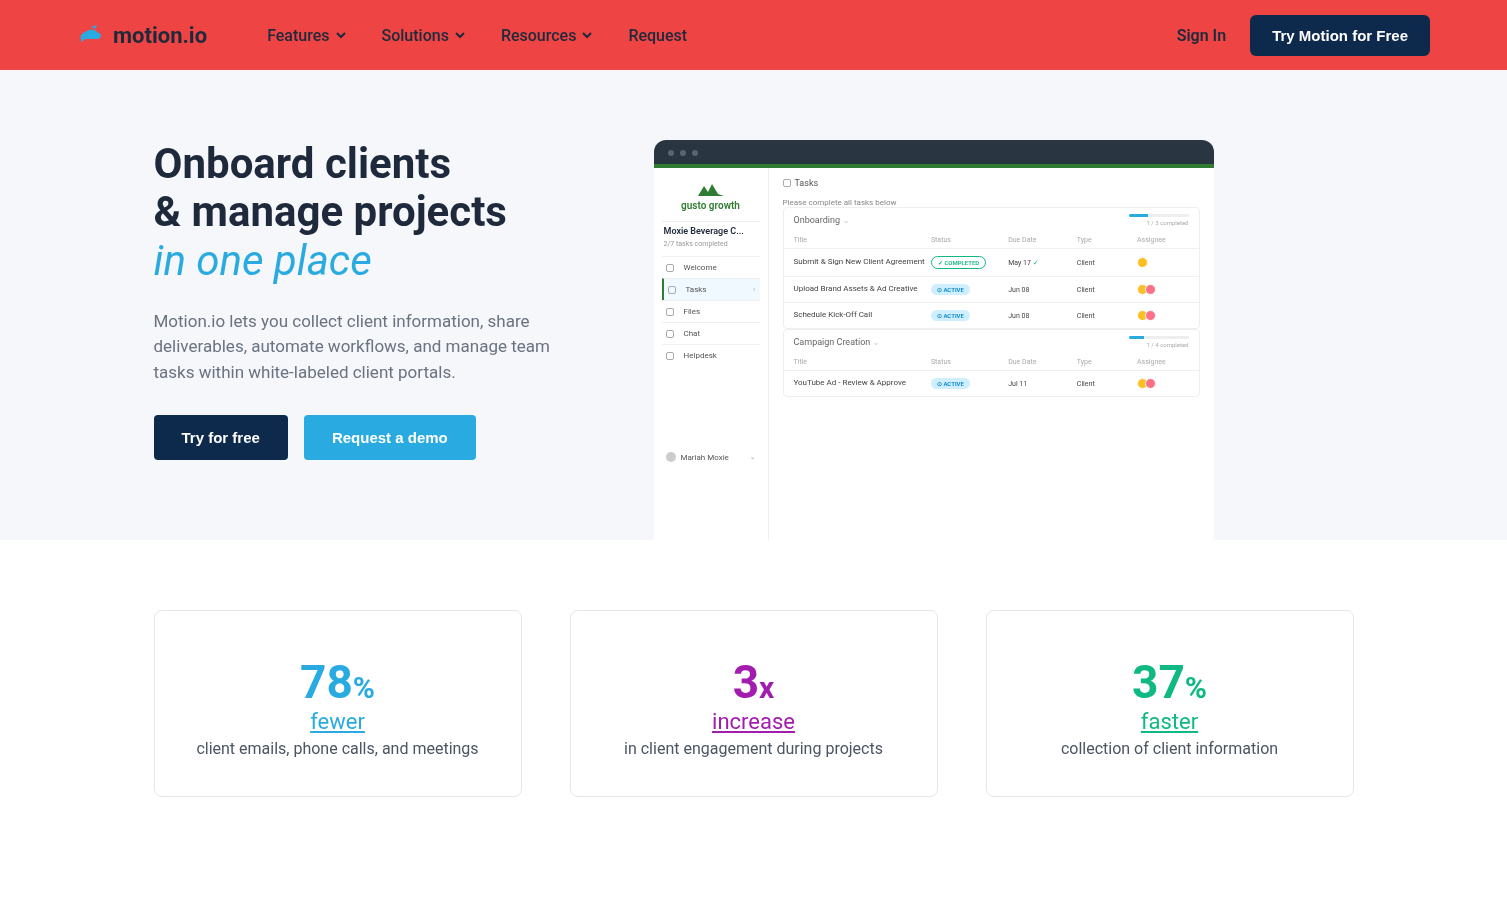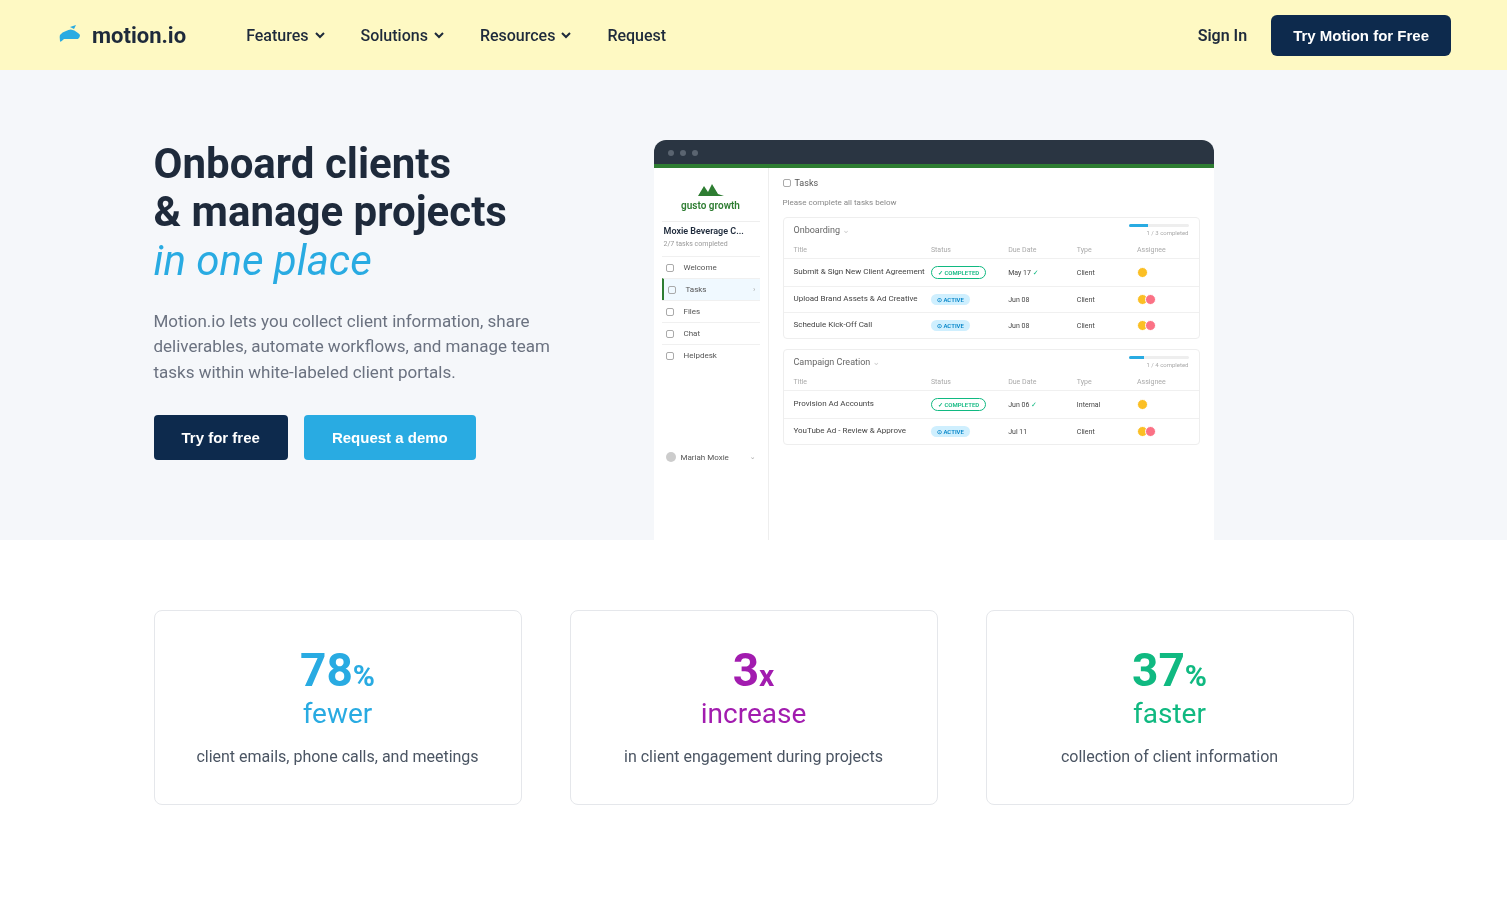--- a/index.html
+++ b/index.html
@@ -1,19 +1,19 @@
 <!DOCTYPE html>
 <html><head>
 <meta charset="utf-8">
 <style>
 * { margin: 0; padding: 0; box-sizing: border-box; }
 body { font-family: -apple-system, BlinkMacSystemFont, 'Segoe UI', Roboto, sans-serif; color: #1e2a3b; background: #fff; }
 
 
-.header { background: #fef9c3; padding: 0 56px; height: 70px; display: flex; align-items: center; justify-content: space-between; max-width: 1507px; margin: 0 auto; }
+.header { background: #ef4444; padding: 0 77px; height: 70px; display: flex; align-items: center; justify-content: space-between; max-width: 1507px; margin: 0 auto; }
 .header-left { display: flex; align-items: center; gap: 40px; }
 .logo { display: flex; align-items: center; gap: 8px; font-size: 22px; font-weight: 700; color: #1e2a3b; }
 .logo-icon { width: 28px; height: 24px; }
 .nav { display: flex; gap: 36px; margin-left: 20px; }
 .nav-item { display: flex; align-items: center; gap: 6px; font-size: 16px; color: #1e2a3b; cursor: pointer; font-weight: 500; }
 .chevron { width: 10px; height: 10px; }
 .header-right { display: flex; align-items: center; gap: 24px; }
 .signin { font-size: 16px; font-weight: 600; color: #1e2a3b; cursor: pointer; }
 .cta-btn { background: #0d2a4d; color: #fff; padding: 12px 22px; border-radius: 6px; font-size: 15px; font-weight: 600; cursor: pointer; border: none; }
 
@@ -41,21 +41,21 @@
 .mockup-proj { font-size: 9px; font-weight: 600; padding: 4px 2px; border-top: 1px solid #eee; }
 .mockup-proj-sub { font-size: 7px; color: #999; padding: 0 2px 8px; }
 .mockup-nav-item { padding: 6px 4px; font-size: 8px; color: #555; display: flex; align-items: center; gap: 10px; border-top: 1px solid #f0f0f0; }
 .mockup-nav-item.active { background: #f0f9ff; border-left: 2px solid #2e7d32; }
 .mockup-icon { width: 8px; height: 8px; display: inline-block; border: 1px solid #aaa; border-radius: 2px; flex-shrink: 0; }
 .mockup-user { margin-top: 80px; padding: 6px 4px; font-size: 8px; color: #555; display: flex; align-items: center; gap: 5px; }
 .mockup-avatar { width: 10px; height: 10px; border-radius: 50%; background: #ccc; }
 .mockup-main { flex: 1; padding: 10px 14px; }
 .mockup-heading { font-size: 9px; color: #555; display: flex; align-items: center; gap: 4px; }
 .mockup-sub { font-size: 8px; color: #888; margin-top: 10px; }
-.mockup-section { border: 1px solid #eee; border-radius: 4px; margin-top: 10px; }
+.mockup-section { border: 1px solid #eee; border-radius: 4px; }
 .mockup-section-head { padding: 6px 10px; display: flex; justify-content: space-between; align-items: center; }
 .mockup-section-title { font-size: 9px; color: #666; }
 .mockup-progress { display: flex; flex-direction: column; align-items: flex-end; gap: 2px; }
 .mockup-pbar { width: 60px; height: 3px; background: #eee; border-radius: 2px; overflow: hidden; }
 .mockup-pbar-fill { height: 100%; background: #29abe2; }
 .mockup-ptxt { font-size: 6px; color: #aaa; }
 .mockup-thead { display: grid; grid-template-columns: 1.6fr 0.9fr 0.8fr 0.7fr 0.6fr; padding: 4px 10px; font-size: 7px; color: #aaa; }
 .mockup-row { display: grid; grid-template-columns: 1.6fr 0.9fr 0.8fr 0.7fr 0.6fr; padding: 7px 10px; font-size: 7px; color: #444; border-top: 1px solid #f0f0f0; align-items: center; }
 .mockup-row > div:first-child { font-size: 8px; line-height: 1.3; }
 .badge { display: inline-block; padding: 2px 6px; border-radius: 8px; font-size: 6px; font-weight: 600; }
@@ -63,24 +63,24 @@
 .badge-active { background: #cfeffe; color: #0284c7; }
 .mockup-avatars { display: flex; }
 .mockup-avatars .av { width: 11px; height: 11px; border-radius: 50%; background: #fbbf24; border: 1px solid #fff; margin-left: -3px; }
 .mockup-avatars .av:first-child { margin-left: 0; }
 .mockup-avatars .av2 { background: #fb7185; }
 
 
 .stats { background: #fff; padding: 70px 60px 40px; }
 .stats-inner { max-width: 1200px; margin: 0 auto; display: grid; grid-template-columns: repeat(3, 1fr); gap: 48px; }
 .stat-card { border: 1px solid #e5e7eb; border-radius: 8px; padding: 36px 24px; text-align: center; }
-.stat-num { font-size: 46px; font-weight: 700; line-height: 1; }
+.stat-num { font-size: 46px; font-weight: 700; line-height: 1; margin-top: 12px; }
 .stat-num .suffix { font-size: 30px; font-weight: 700; }
-.stat-label { font-size: 28px; font-weight: 400; margin-top: 4px; }
-.stat-desc { margin-top: 16px; font-size: 16px; color: #4b5563; line-height: 1.4; }
+.stat-label { font-size: 22px; font-weight: 400; margin-top: 4px; text-decoration: underline; }
+.stat-desc { margin-top: 4px; font-size: 16px; color: #4b5563; line-height: 1.4; }
 .c-blue { color: #29abe2; }
 .c-pink { color: #a21caf; }
 .c-green { color: #10b981; }
 </style>
 </head>
 <body>
 
 <header class="header">
   <div class="header-left">
     <div class="logo">
@@ -243,29 +243,20 @@
         <div class="mockup-ptxt">1 / 4 completed</div>
       </div>
     </div>
     <div class="mockup-thead">
       <div>Title</div>
                     <div>Status</div>
                     <div>Due Date</div>
                     <div>Type</div>
                     <div>Assignee</div>
     </div>
-    <div class="mockup-row">
-      <div>Provision Ad Accounts</div>
-      <div><span class="badge badge-complete">✓ COMPLETED</span></div>
-      <div>Jun 06 <span style="color:#10b981">✓</span></div>
-      <div>Internal</div>
-      <div class="mockup-avatars">
-                      <span class="av "></span>
-                    </div>
-    </div>
                   <div class="mockup-row">
       <div>YouTube Ad - Review &amp; Approve</div>
       <div><span class="badge badge-active">⊙ ACTIVE</span></div>
       <div>Jul 11 </div>
       <div>Client</div>
       <div class="mockup-avatars">
                       <span class="av "></span>
                       <span class="av av2"></span>
                     </div>
     </div>

